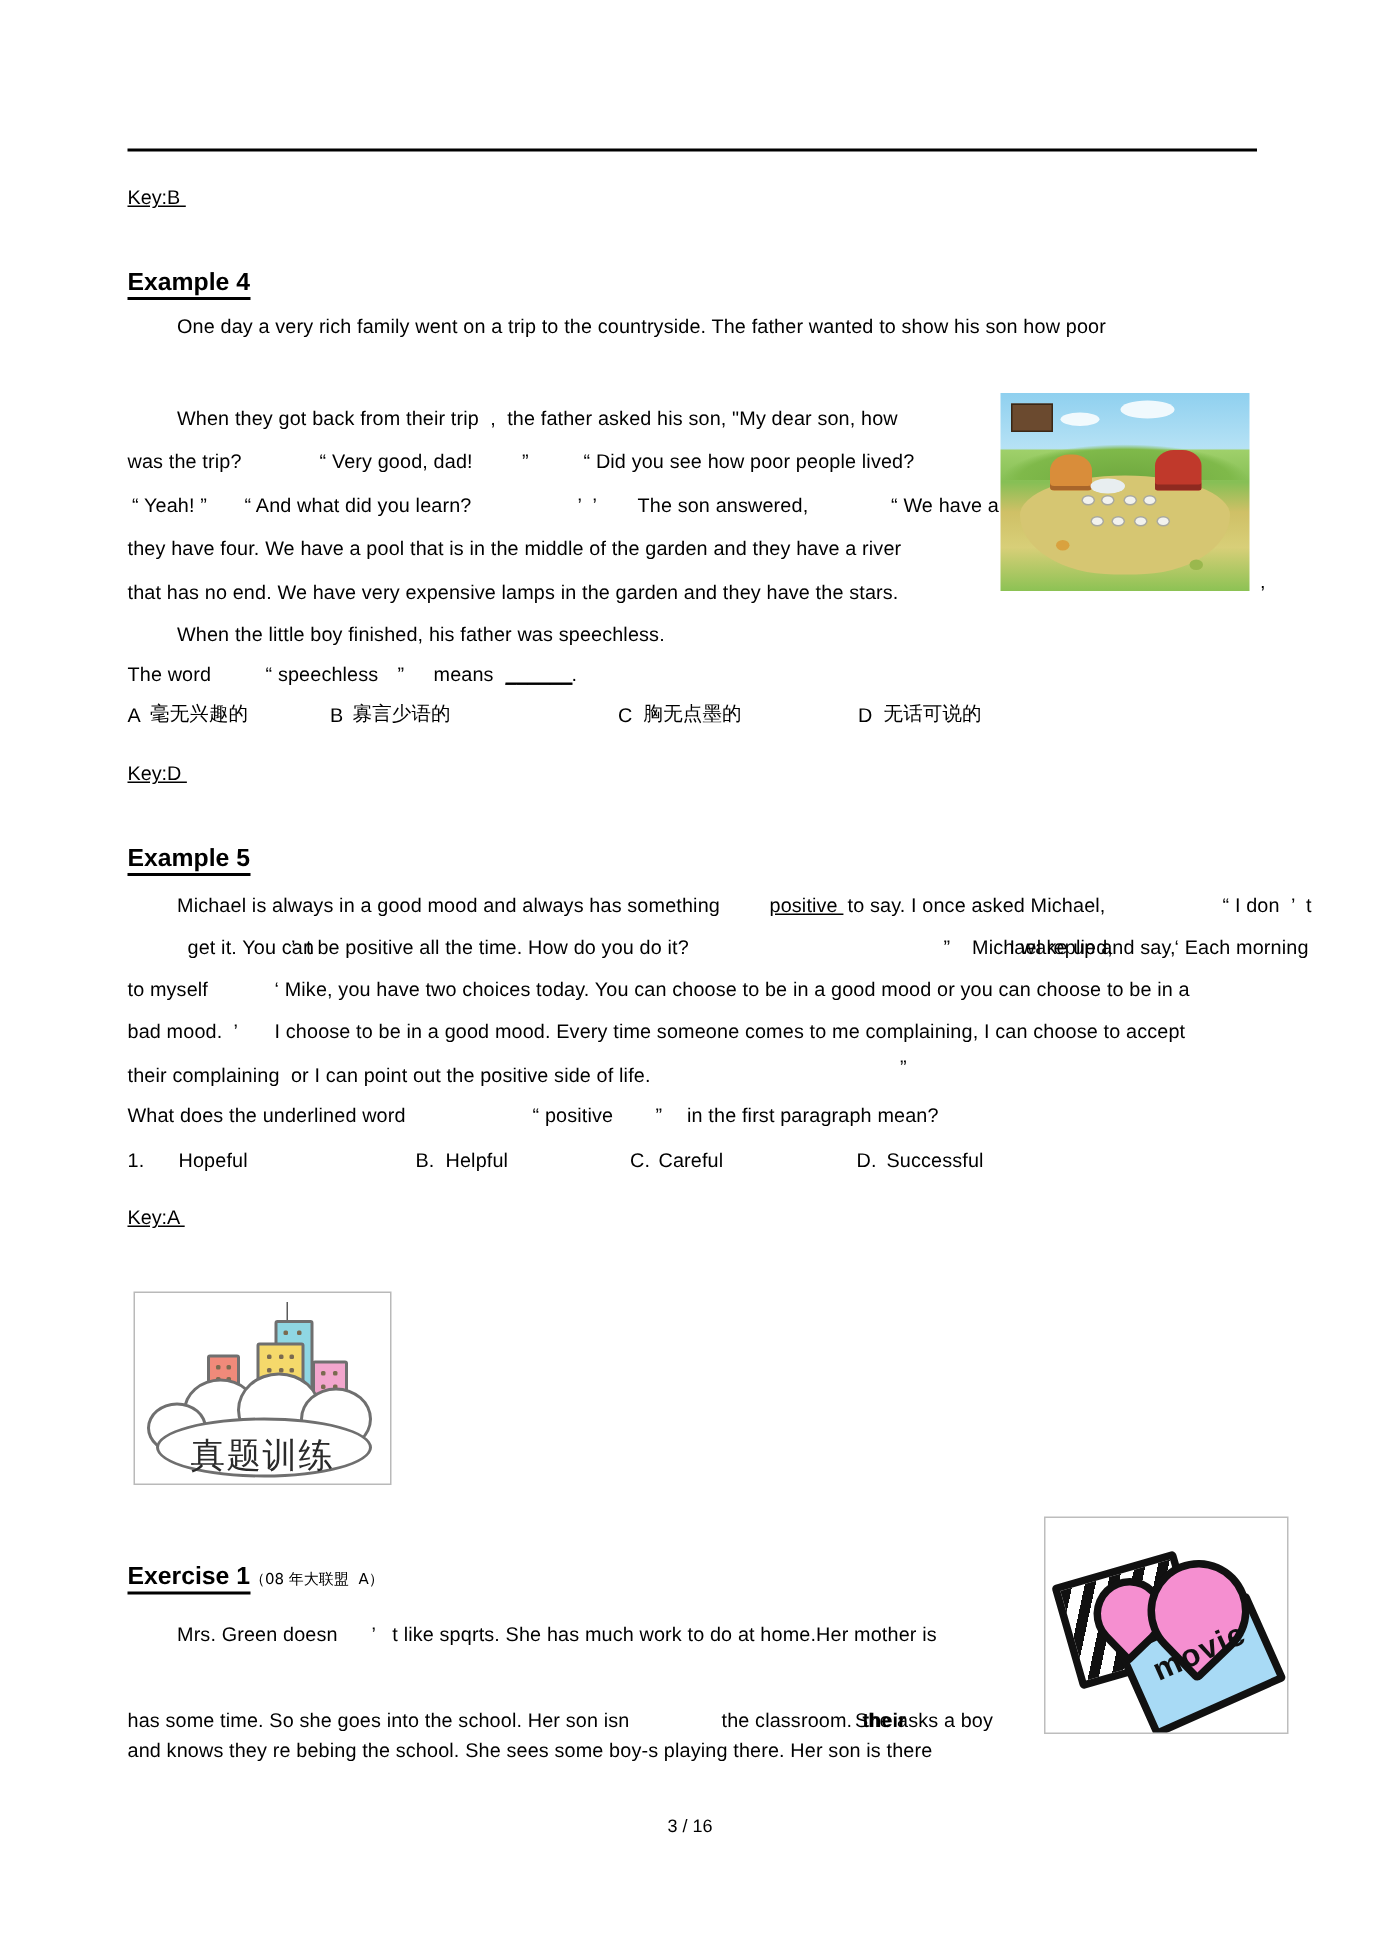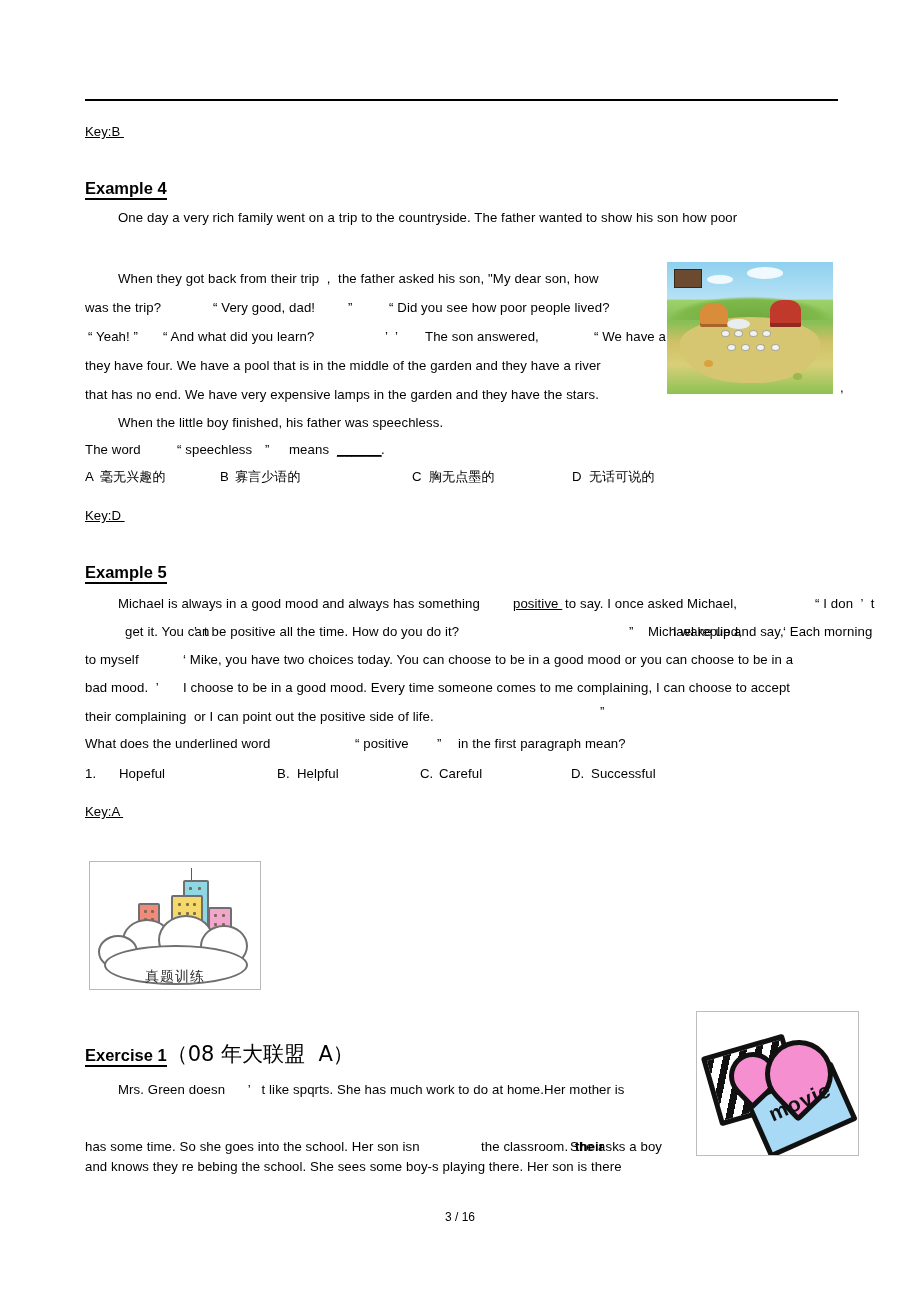--- a/index.html
+++ b/index.html
@@ -58,21 +58,21 @@
     line-height: 1.05;
   }
   .exheading-wrap .ul {
     font-weight: bold;
     border-bottom: 2px solid #000;
     padding-bottom: 1px;
   }
   .exheading-wrap .paren {
     font-weight: normal;
     font-family: "DejaVu Sans", sans-serif;
-    font-size: 21px;
+    font-size: 10px;
   }
   .cnopt {
     font-family: "DejaVu Sans", sans-serif;
     font-size: 13px;
   }
   .underline-word {
     text-decoration: underline;
   }
   .blank {
     text-decoration: underline;
@@ -185,21 +185,21 @@
     position: absolute;
     width: 1px;
     background: #5a5a5a;
   }
   .cloud-label {
     position: absolute;
     left: 0; right: 0;
     bottom: 3px;
     text-align: center;
     font-family: "DejaVu Sans", sans-serif;
-    font-size: 14px;
+    font-size: 23px;
     color: #2b2b2b;
     letter-spacing: 1px;
   }
   
   .movie-img {
     position: absolute;
     left: 696px;
     top: 1011px;
     width: 161px;
     height: 143px;

